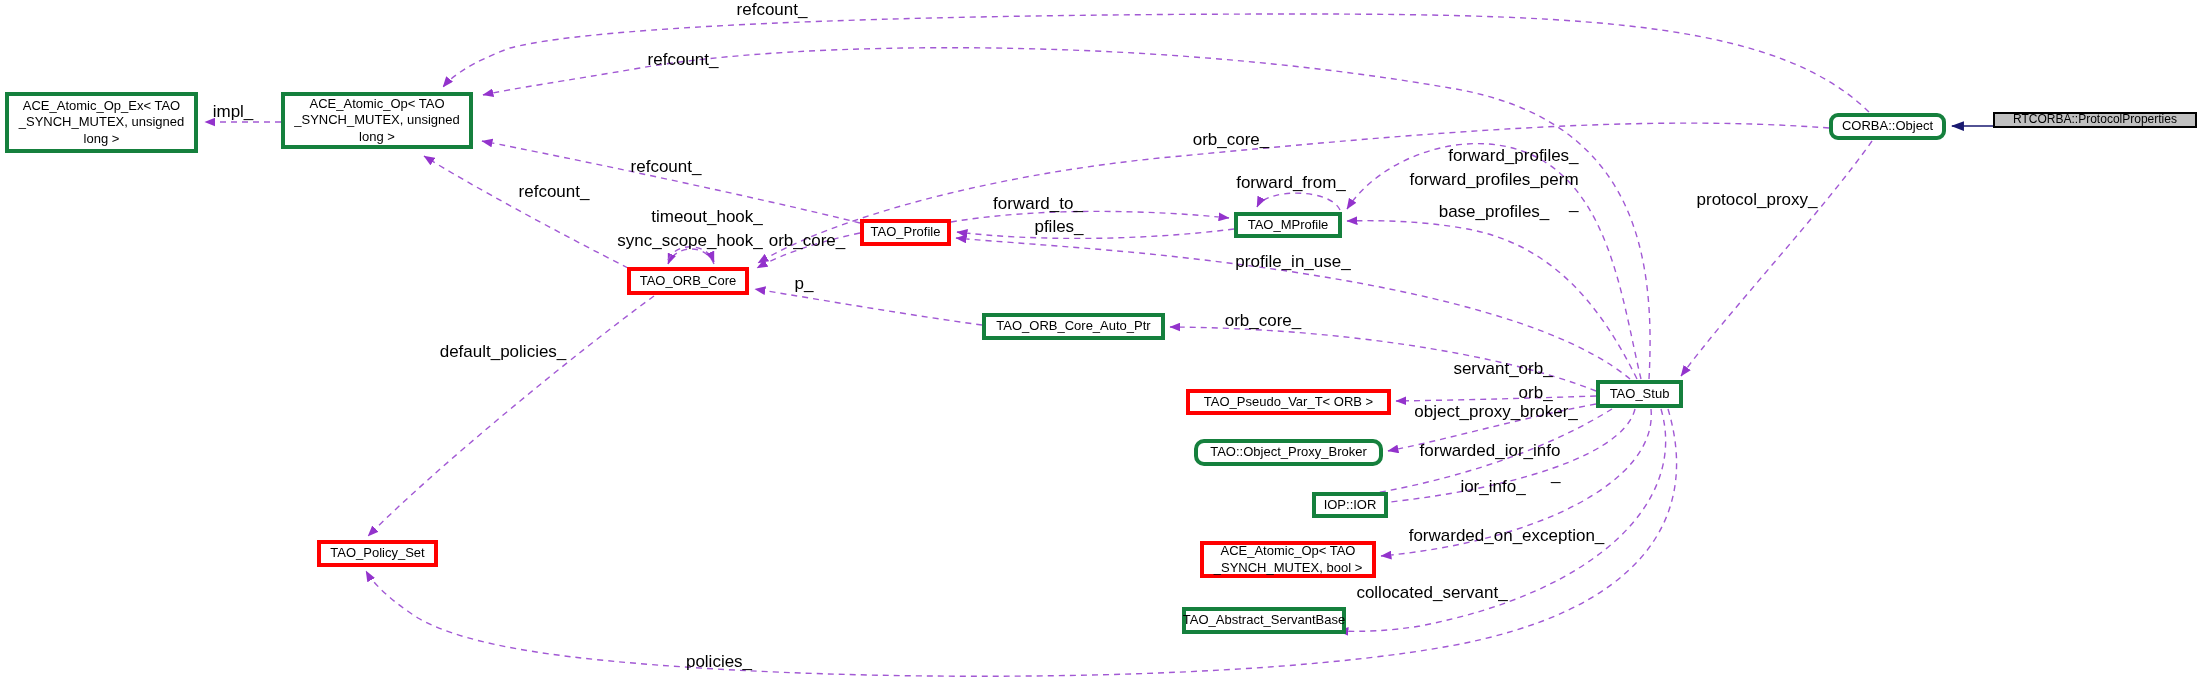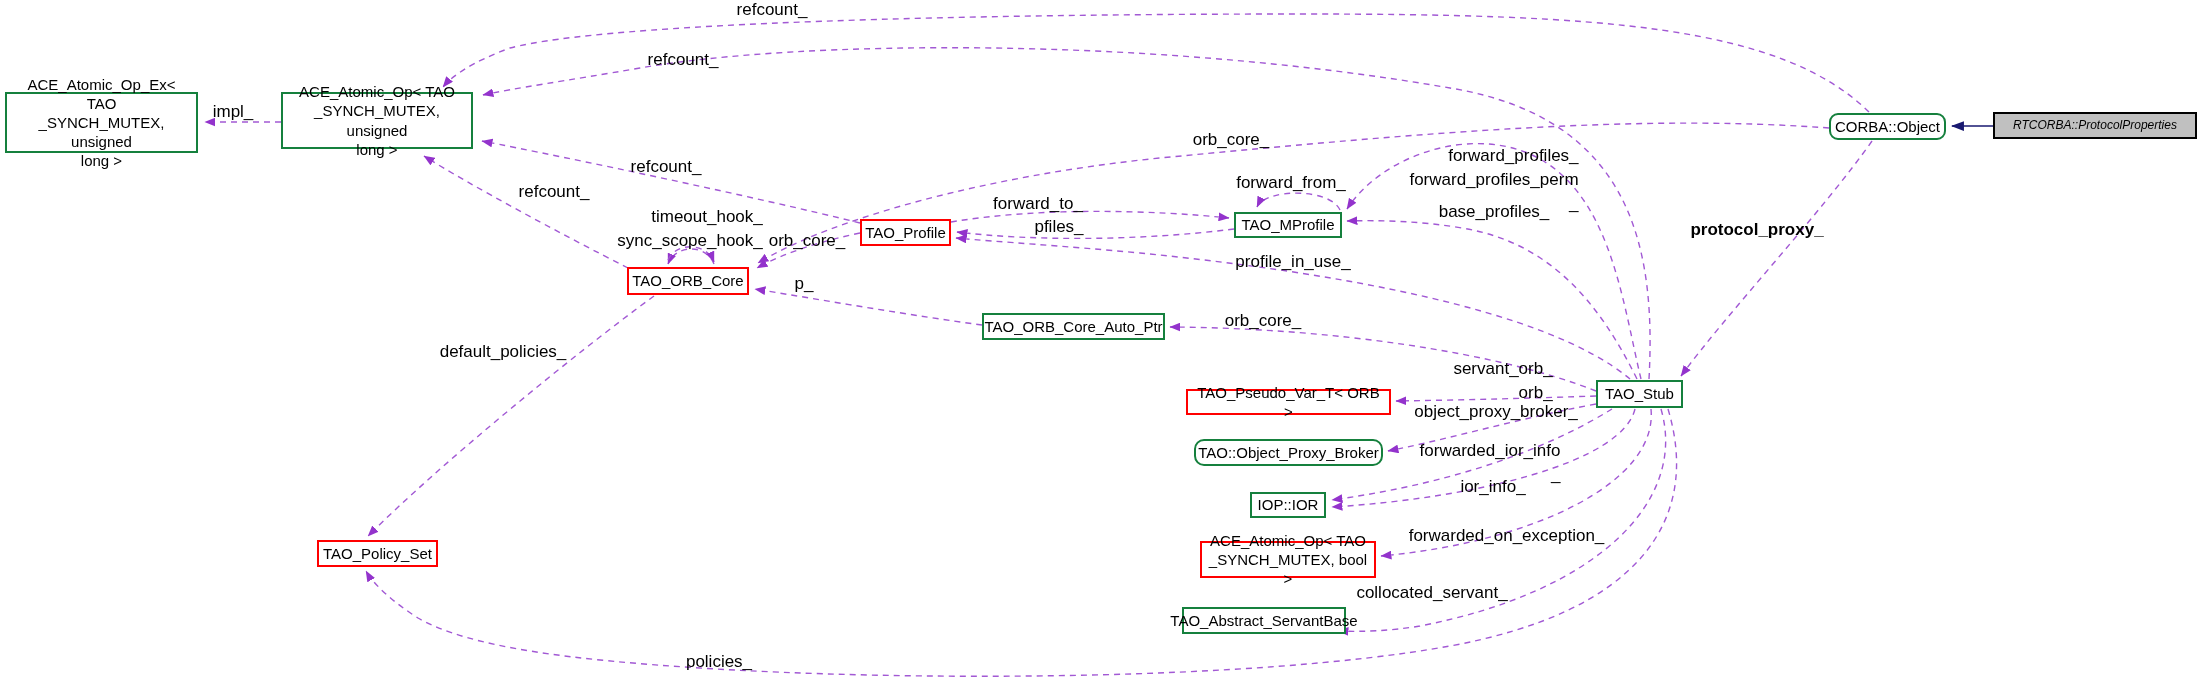--- a/index.html
+++ b/index.html
@@ -1,21 +1,21 @@
 <!DOCTYPE html>
 <html><head>
 <meta charset="utf-8">
 <style>
   html,body{margin:0;padding:0;background:#ffffff;}
   #canvas{position:relative;width:2205px;height:697px;background:#ffffff;
           font-family:"Liberation Sans",sans-serif;overflow:hidden;}
   #edges{position:absolute;left:0;top:0;}
-  .node{position:absolute;box-sizing:border-box;border:2px solid #15803d;background:#fff;
+  .node{position:absolute;box-sizing:border-box;border:4px solid #15803d;background:#fff;
         display:flex;align-items:center;justify-content:center;text-align:center;
-        font-size:15px;line-height:1.28;white-space:pre-line;color:#000;padding:1px 4px;}
+        font-size:13px;line-height:1.28;white-space:pre-line;color:#000;padding:1px 4px;}
   .node.red{border-color:#ff0000;}
   .node.main{background:#c0c0c0;border:2px solid #000;font-size:12px;font-weight:400;}
   .elabel{position:absolute;transform:translate(-50%,-50%);font-size:17px;line-height:1.4;
           white-space:pre-line;text-align:right;color:#000;}
 </style>
 </head>
 <body>
 
 <div id="canvas">
 
@@ -63,25 +63,25 @@
 _SYNCH_MUTEX, unsigned
 long &gt;</div>
   <div class="node" style="left:281px;top:92px;width:192px;height:57px;">ACE_Atomic_Op&lt; TAO
 _SYNCH_MUTEX, unsigned
 long &gt;</div>
   <div class="node red" style="left:860px;top:219px;width:91px;height:27px;">TAO_Profile</div>
   <div class="node" style="left:1234px;top:212px;width:108px;height:26px;">TAO_MProfile</div>
   <div class="node red" style="left:627px;top:267px;width:122px;height:28px;">TAO_ORB_Core</div>
   <div class="node" style="left:982px;top:313px;width:183px;height:27px;">TAO_ORB_Core_Auto_Ptr</div>
   <div class="node" style="left:1829px;top:113px;width:117px;height:27px;border-radius:9px;">CORBA::Object</div>
-  <div class="node main" style="left:1993px;top:112px;width:204px;height:27px;font-style:italic;">RTCORBA::ProtocolProperties</div>
+  <div class="node main" style="left:1993px;top:112px;width:204px;height:16px;">RTCORBA::ProtocolProperties</div>
   <div class="node" style="left:1596px;top:380px;width:87px;height:28px;">TAO_Stub</div>
   <div class="node red" style="left:1186px;top:389px;width:205px;height:26px;">TAO_Pseudo_Var_T&lt; ORB &gt;</div>
   <div class="node" style="left:1194px;top:439px;width:189px;height:27px;border-radius:10px;">TAO::Object_Proxy_Broker</div>
-  <div class="node" style="left:1250px;top:492px;width:76px;height:26px;">IOP::IOR</div>
+  <div class="node" style="left:1312px;top:492px;width:76px;height:26px;">IOP::IOR</div>
   <div class="node red" style="left:1200px;top:541px;width:176px;height:37px;">ACE_Atomic_Op&lt; TAO
 _SYNCH_MUTEX, bool &gt;</div>
   <div class="node" style="left:1182px;top:607px;width:164px;height:27px;">TAO_Abstract_ServantBase</div>
   <div class="node red" style="left:317px;top:540px;width:121px;height:27px;">TAO_Policy_Set</div>
 
   <div class="elabel" style="left:233px;top:112px;">impl_</div>
   <div class="elabel" style="left:772px;top:10px;">refcount_</div>
   <div class="elabel" style="left:683px;top:60px;">refcount_</div>
   <div class="elabel" style="left:666px;top:167px;">refcount_</div>
   <div class="elabel" style="left:554px;top:192px;">refcount_</div>
@@ -102,15 +102,15 @@
   <div class="elabel" style="left:1495px;top:381px;margin-left:8px;">servant_orb_
 orb_</div>
   <div class="elabel" style="left:1496px;top:412px;">object_proxy_broker_</div>
   <div class="elabel" style="left:1490px;top:463px;">forwarded_ior_info
 _</div>
   <div class="elabel" style="left:1493px;top:487px;">ior_info_</div>
   <div class="elabel" style="left:1494px;top:536px;padding-left:25px;">forwarded_on_exception_</div>
   <div class="elabel" style="left:1432px;top:593px;">collocated_servant_</div>
   <div class="elabel" style="left:503px;top:352px;">default_policies_</div>
   <div class="elabel" style="left:719px;top:662px;">policies_</div>
-  <div class="elabel" style="left:1757px;top:230px;font-weight:bold;">protocol_proxy_</div>
+  <div class="elabel" style="left:1757px;top:200px;">protocol_proxy_</div>
 
 </div>
 
 </body></html>

